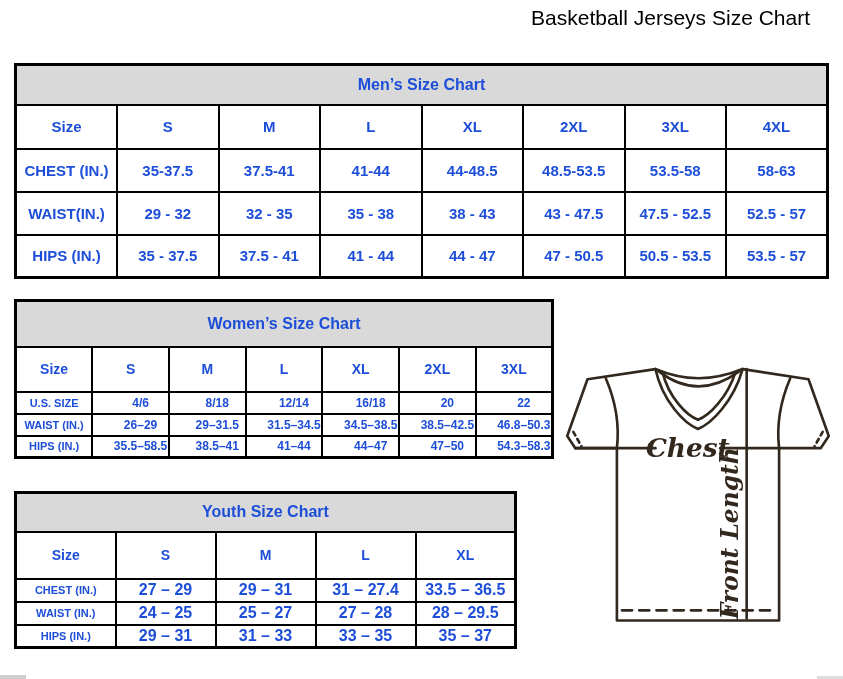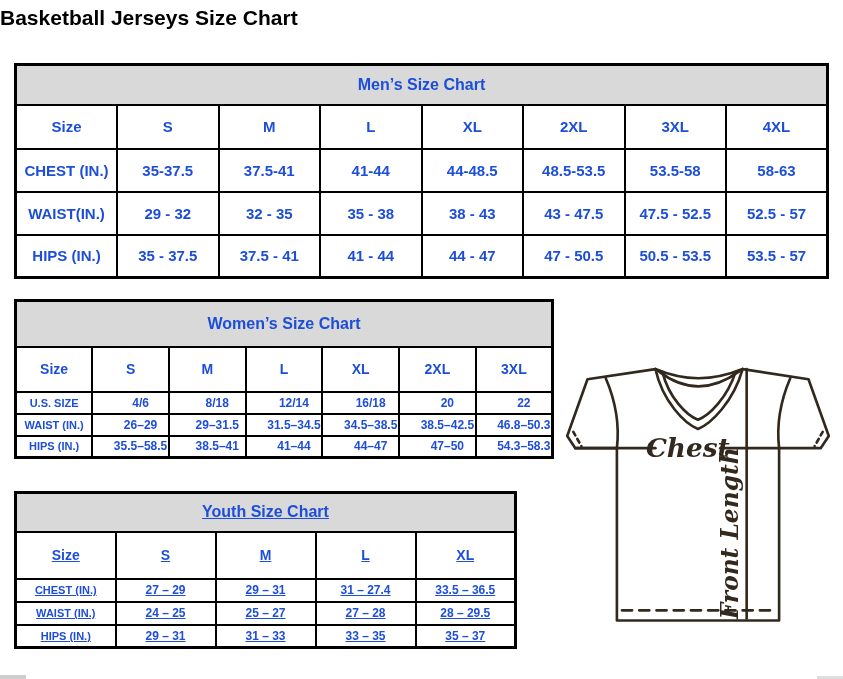--- a/index.html
+++ b/index.html
@@ -1,21 +1,21 @@
 <!DOCTYPE html>
 <html><head>
 <meta charset="utf-8">
 <style>
   * { margin:0; padding:0; box-sizing:border-box; }
   html,body { width:843px; height:679px; background:#fff; font-family:"Liberation Sans", sans-serif; }
   body { position:relative; overflow:hidden; }
 
   .page-title {
     position:absolute; top:6px; left:0; width:810px;
-    text-align:left; font-size:21px; font-weight:bold; color:#000;
+    text-align:right; font-size:21px; font-weight:normal; color:#000;
   }
 
   table.size-table {
     position:absolute; border-collapse:collapse; table-layout:fixed;
     border:3px solid #000; background:#fff; color:#1d4ed8;
   }
   table.size-table th, table.size-table td {
     border:2px solid #000; text-align:center; vertical-align:middle;
     font-weight:bold; padding:0; overflow:hidden; white-space:nowrap;
   }
@@ -32,26 +32,26 @@
   
   #womens-table { left:14px; top:299px; width:540px; }
   #womens-table th.caption { height:46px; }
   #womens-table thead tr.cols th { height:45px; font-size:14px; }
   #womens-table tbody tr { height:22px; }
   #womens-table tbody th { font-size:11px; }
   #womens-table tbody td { font-size:12px;padding-left:20px; }
   #womens-table .label-col, #womens-table tbody th { width:76px; }
 
   
-  #youth-table { left:14px; top:491px; width:503px;text-decoration:underline; }
+  #youth-table { left:14px; top:491px; width:503px; }
   #youth-table th.caption { height:39px; }
   #youth-table thead tr.cols th { height:47px; font-size:14px; }
   #youth-table tbody tr { height:23px; }
   #youth-table tbody th { font-size:11px; }
-  #youth-table tbody td { font-size:12px;margin-left:28px; }
+  #youth-table tbody td { font-size:16px;margin-left:28px; }
   #youth-table .label-col, #youth-table tbody th { width:123px; }
 
   
   .jersey-wrap { position:absolute; left:560px; top:363px; width:276px; height:294px; }
   .jersey-wrap svg { display:block; width:100%; height:100%; }
   .diagram-label {
     font-family:"DejaVu Serif", serif; font-style:italic; font-weight:bold;
     fill:#32281e;
   }
 

